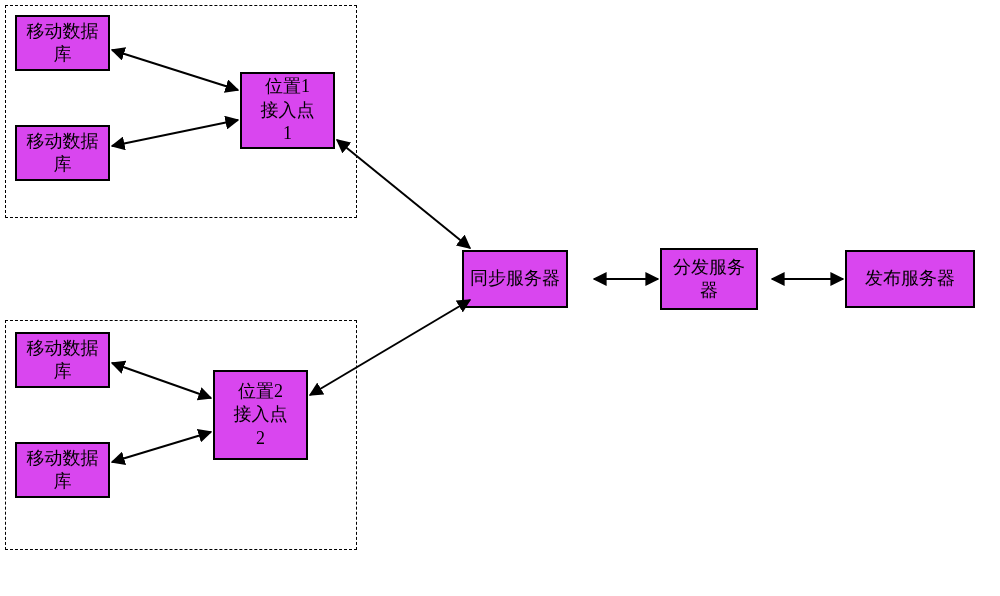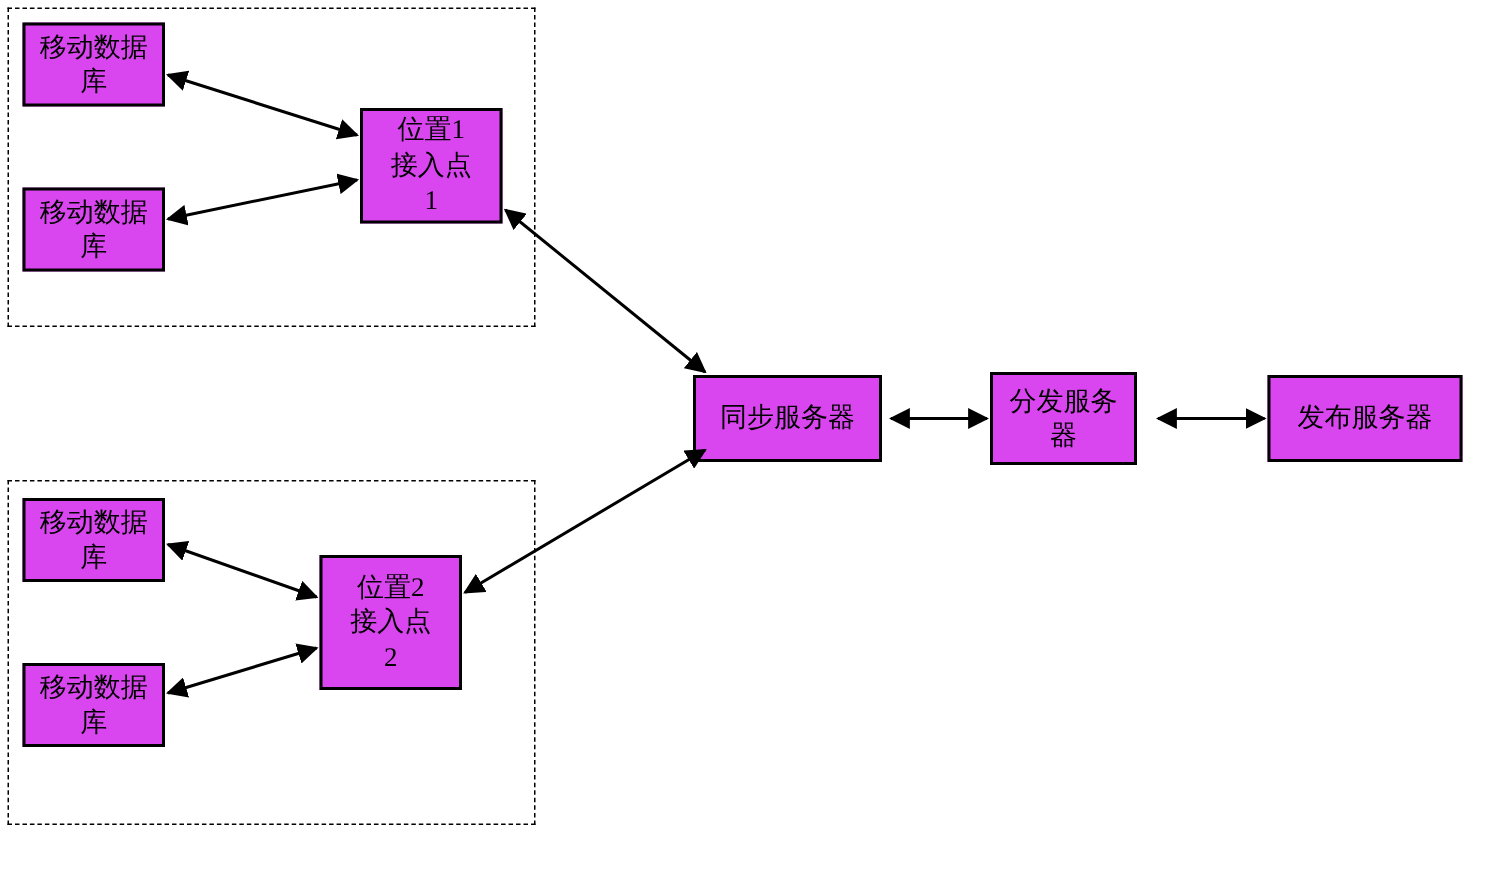--- a/index.html
+++ b/index.html
@@ -61,21 +61,21 @@
 </div>
 
 <div class="box" style="left:15px; top:442px; width:95px; height:56px;">
   <span>移动数据<br>库</span>
 </div>
 
 <div class="box" style="left:213px; top:370px; width:95px; height:90px;justify-content:center;">
   <span>位置2<br>接入点<br>2</span>
 </div>
 
-<div class="box" style="left:462px; top:250px; width:126px; height:58px;">
+<div class="box" style="left:462px; top:250px; width:106px; height:58px;">
   <span>同步服务器</span>
 </div>
 
 <div class="box" style="left:660px; top:248px; width:98px; height:62px;">
   <span>分发服务<br>器</span>
 </div>
 
 <div class="box" style="left:845px; top:250px; width:130px; height:58px;">
   <span>发布服务器</span>
 </div>

